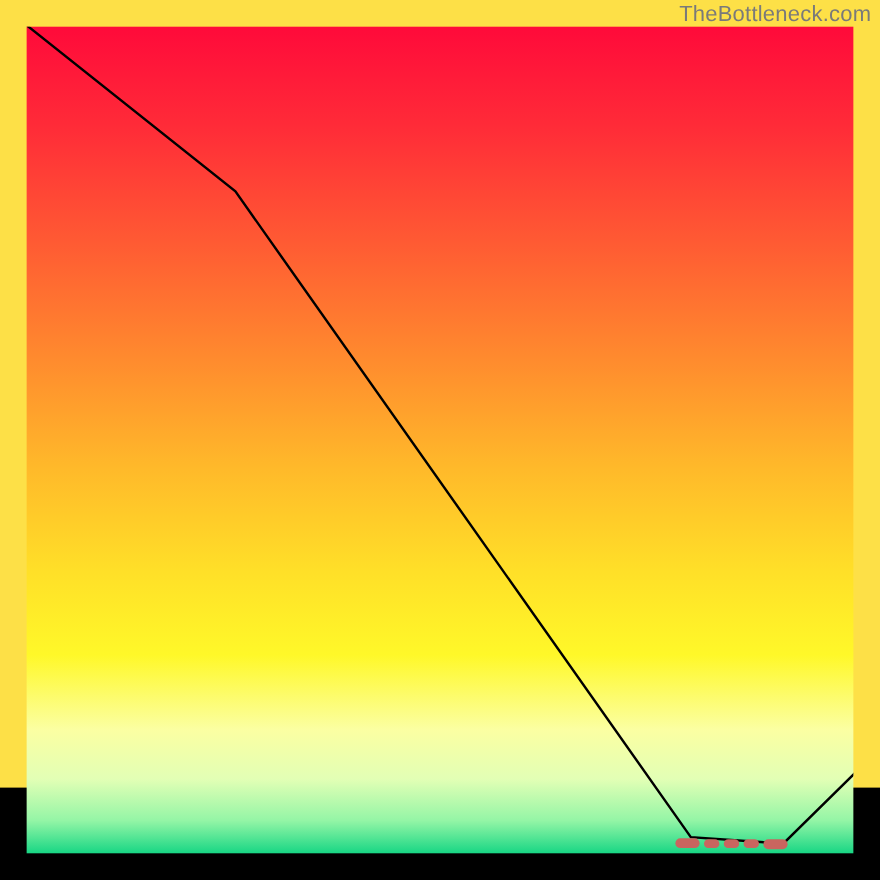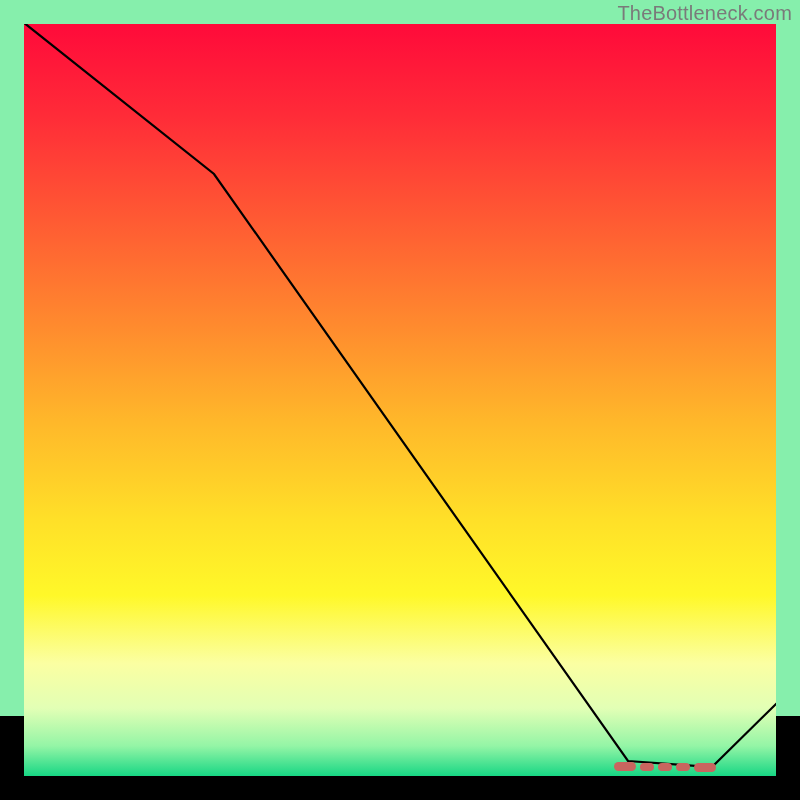--- a/index.html
+++ b/index.html
@@ -7,21 +7,21 @@
     padding: 0;
     width: 800px;
     height: 800px;
     background: #000;
     font-family: Arial, Helvetica, sans-serif;
   }
   .stage {
     position: relative;
     width: 800px;
     height: 716px;
-    background: #86efac;
+    background: #fde047;
   }
   .watermark {
     position: absolute;
     top: 2px;
     right: 8px;
     color: #7a7a7a;
     font-size: 20px;
     font-weight: 500;
     letter-spacing: 0.2px;
     z-index: 5;

